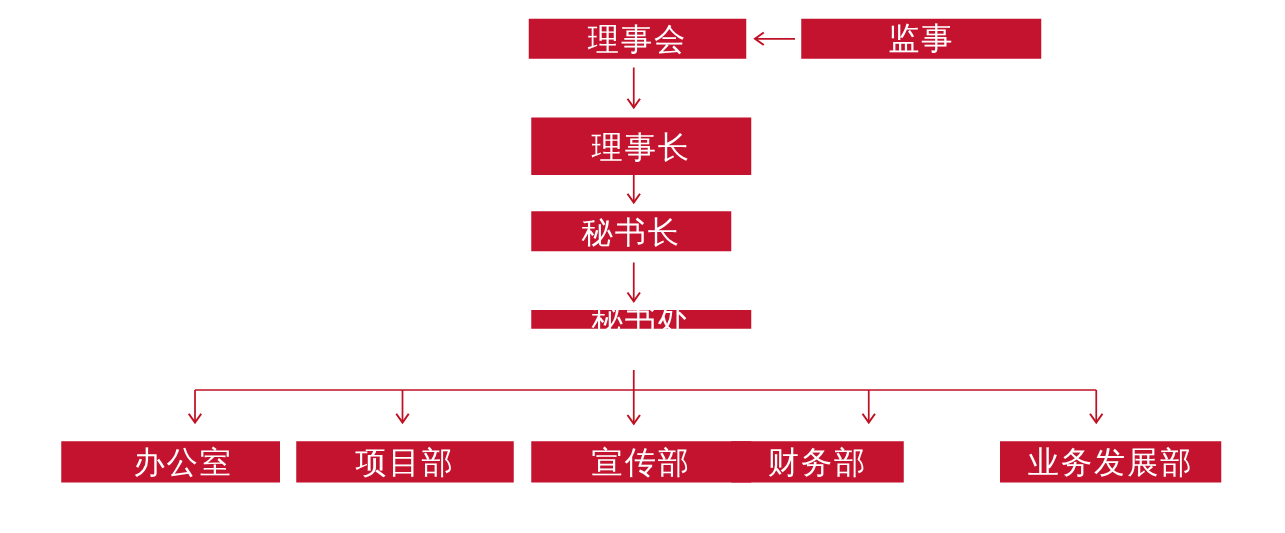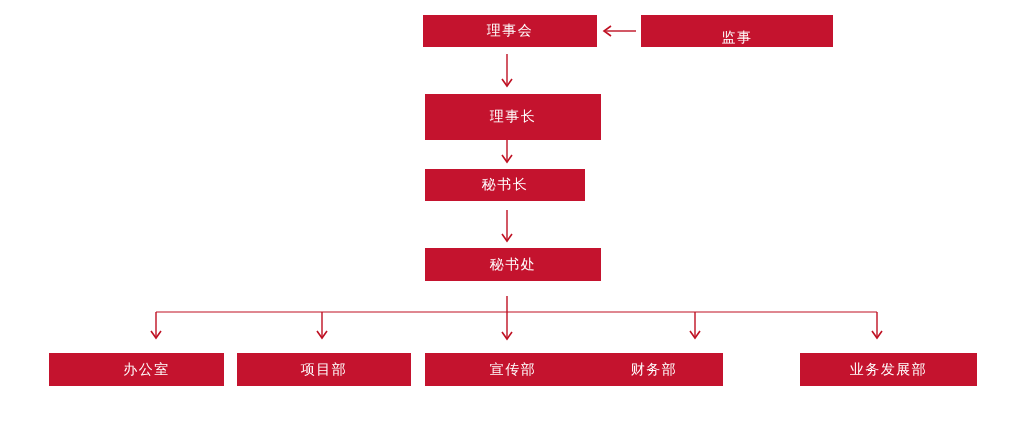--- a/index.html
+++ b/index.html
@@ -23,31 +23,31 @@
     height: 426px;
     pointer-events: none;
   }
   .node {
     position: absolute;
     background: #c4132e;
     color: #ffffff;
     display: flex;
     align-items: center;
     justify-content: center;
-    font-size: 14px;
+    font-size: 25px;
     letter-spacing: 1.5px;
     white-space: nowrap;
     box-sizing: border-box;
   }
   
   #n-board       { left: 423px; top: 15px;  width: 174px; height: 32px; }
   #n-supervisor  { left: 641px; top: 15px;  width: 192px; height: 32px; align-items: flex-end; }
   #n-chairman    { left: 425px; top: 94px;  width: 176px; height: 46px; }
   #n-secgen      { left: 425px; top: 169px; width: 160px; height: 32px; }
-  #n-secretariat { left: 425px; top: 248px; width: 176px; height: 33px; }
+  #n-secretariat { left: 425px; top: 248px; width: 176px; height: 15px; }
   
   #n-office      { left: 49px;  top: 353px; width: 175px; height: 33px; padding-left: 20px; }
   #n-project     { left: 237px; top: 353px; width: 174px; height: 33px; }
   #n-publicity   { left: 425px; top: 353px; width: 176px; height: 33px; }
   #n-finance     { left: 585px; top: 353px; width: 138px; height: 33px; }
   #n-bizdev      { left: 800px; top: 353px; width: 177px; height: 33px; }
 </style>
 </head>
 <body>
 

